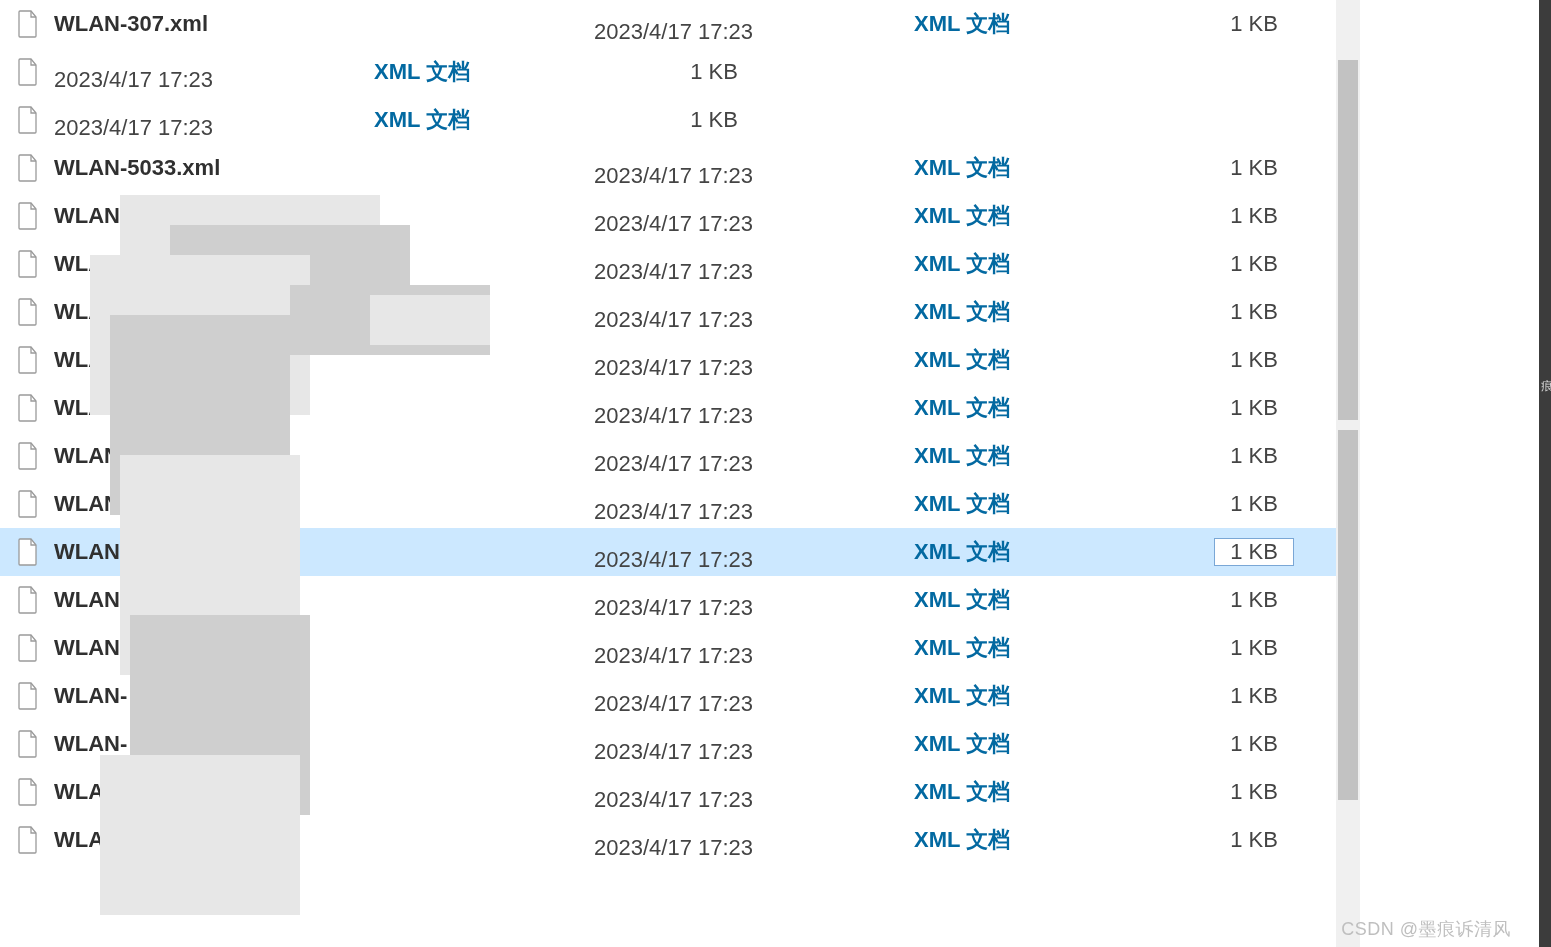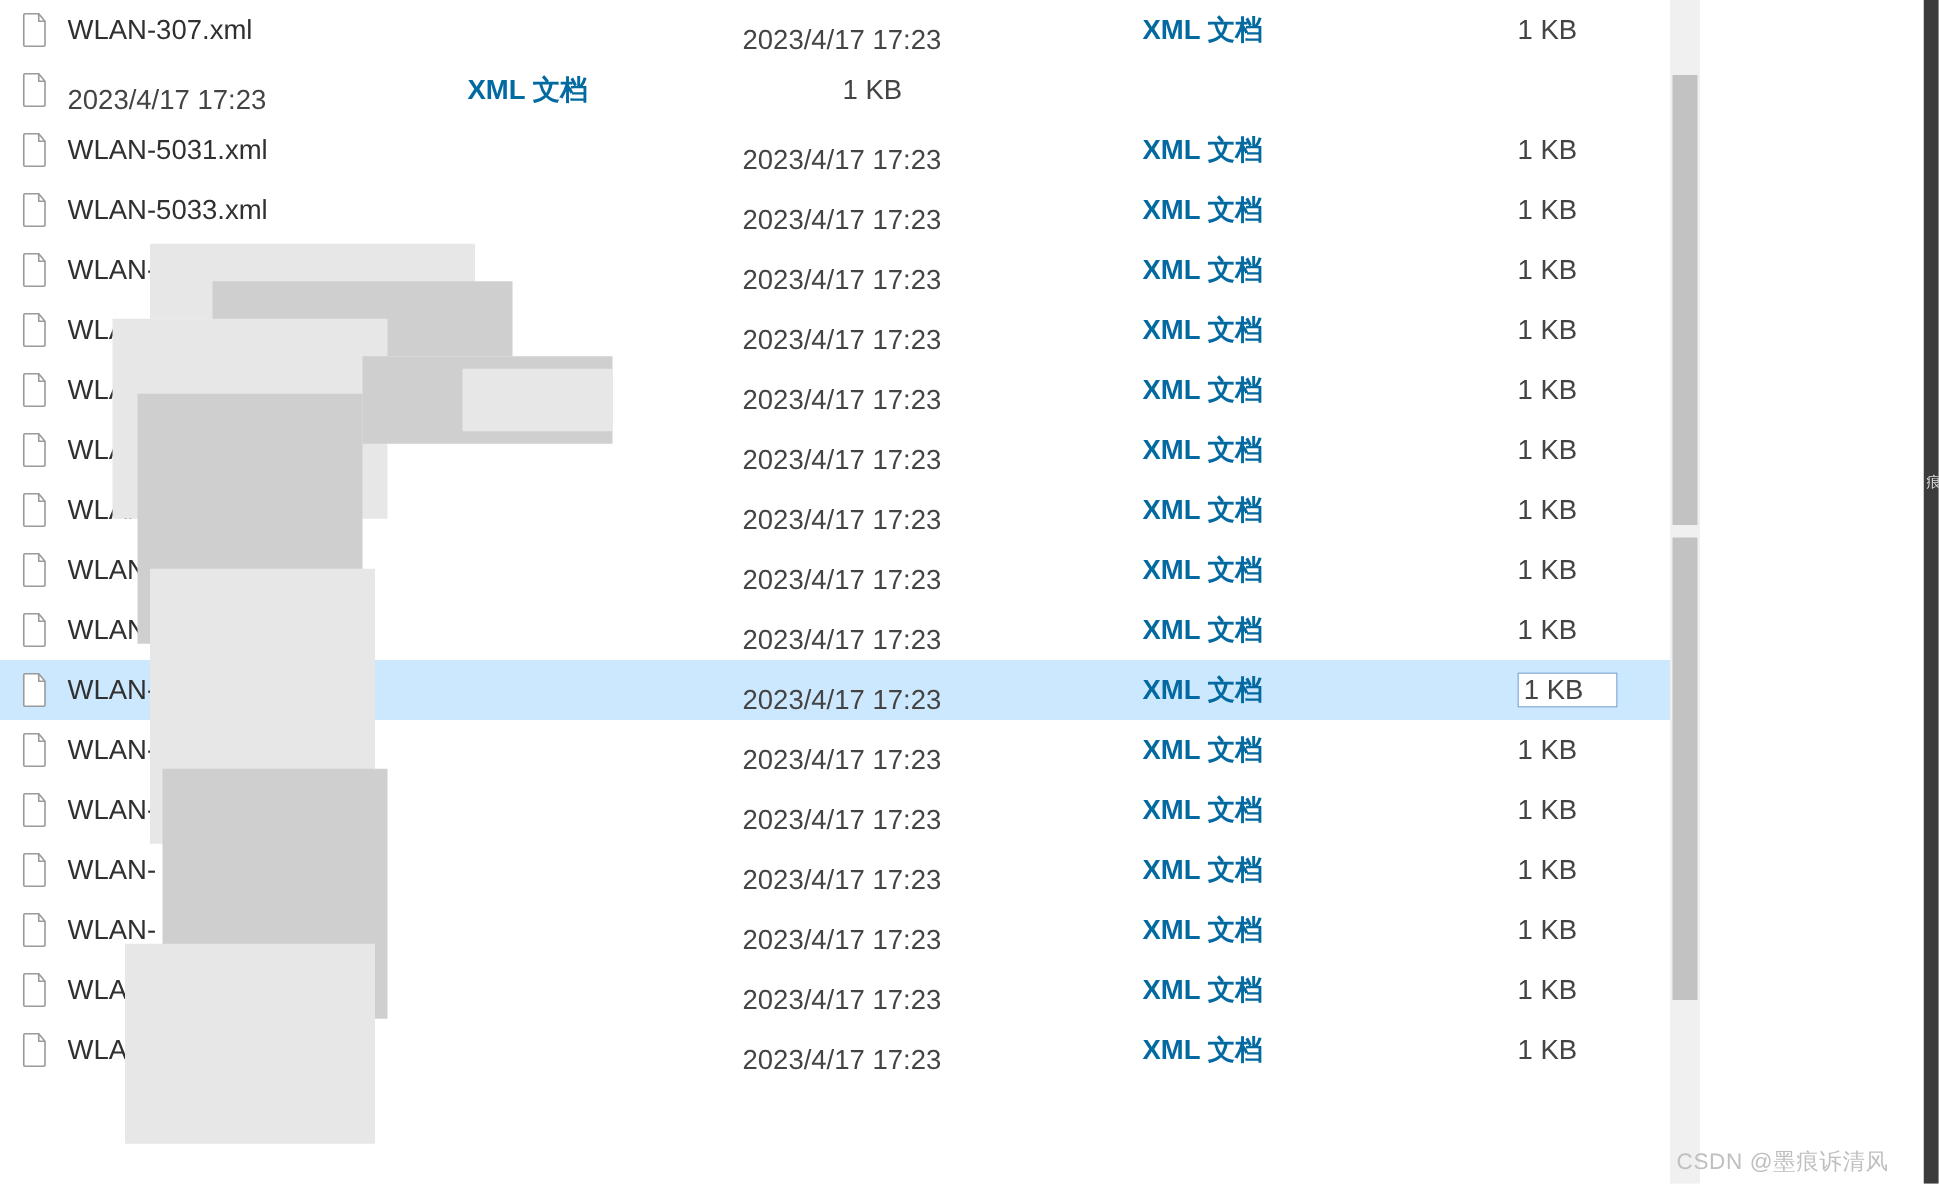--- a/index.html
+++ b/index.html
@@ -40,36 +40,37 @@
       height: 28px;
       margin-right: 14px;
       position: relative;
       flex: 0 0 24px;
     }
     .icon svg { width: 24px; height: 28px; display: block; }
     .col-name {
       width: 540px;
       flex: 0 0 540px;
       overflow: hidden;
+      font-weight: bold;
     }
     .col-date {
       width: 320px;
       flex: 0 0 320px;
       color: #444;
       margin-top: 16px;
     }
     .col-type {
       width: 300px;
       flex: 0 0 300px;
       color: #0369a1;
       font-weight: bold;
     }
     .col-size {
       width: 80px;
-      text-align: left;
+      text-align: center;
       color: #444;
     }
     .scrollbar {
       position: absolute;
       top: 0;
       right: 0;
       width: 24px;
       height: 947px;
       background: #f0f0f0;
     }
@@ -139,21 +140,20 @@
         <span class="col-type">XML 文档</span>
         <span class="col-size">1 KB</span>
       </div>
       <div class="file-row">
         <span class="icon">
           <svg viewBox="0 0 24 28">
             <path d="M4 1 h11 l5 6 v19 a1 1 0 0 1 -1 1 h-15 a1 1 0 0 1 -1 -1 v-24 a1 1 0 0 1 1 -1 z" fill="#ffffff" stroke="#9a9a9a" stroke-width="1.3"></path>
             <path d="M15 1 v6 h5" fill="none" stroke="#9a9a9a" stroke-width="1.3"></path>
           </svg>
         </span>
-        <span class="col-name">WLAN-5031.xml</span>
         <span class="col-date">2023/4/17 17:23</span>
         <span class="col-type">XML 文档</span>
         <span class="col-size">1 KB</span>
       </div>
       <div class="file-row">
         <span class="icon">
           <svg viewBox="0 0 24 28">
             <path d="M4 1 h11 l5 6 v19 a1 1 0 0 1 -1 1 h-15 a1 1 0 0 1 -1 -1 v-24 a1 1 0 0 1 1 -1 z" fill="#ffffff" stroke="#9a9a9a" stroke-width="1.3"></path>
             <path d="M15 1 v6 h5" fill="none" stroke="#9a9a9a" stroke-width="1.3"></path>
           </svg>

